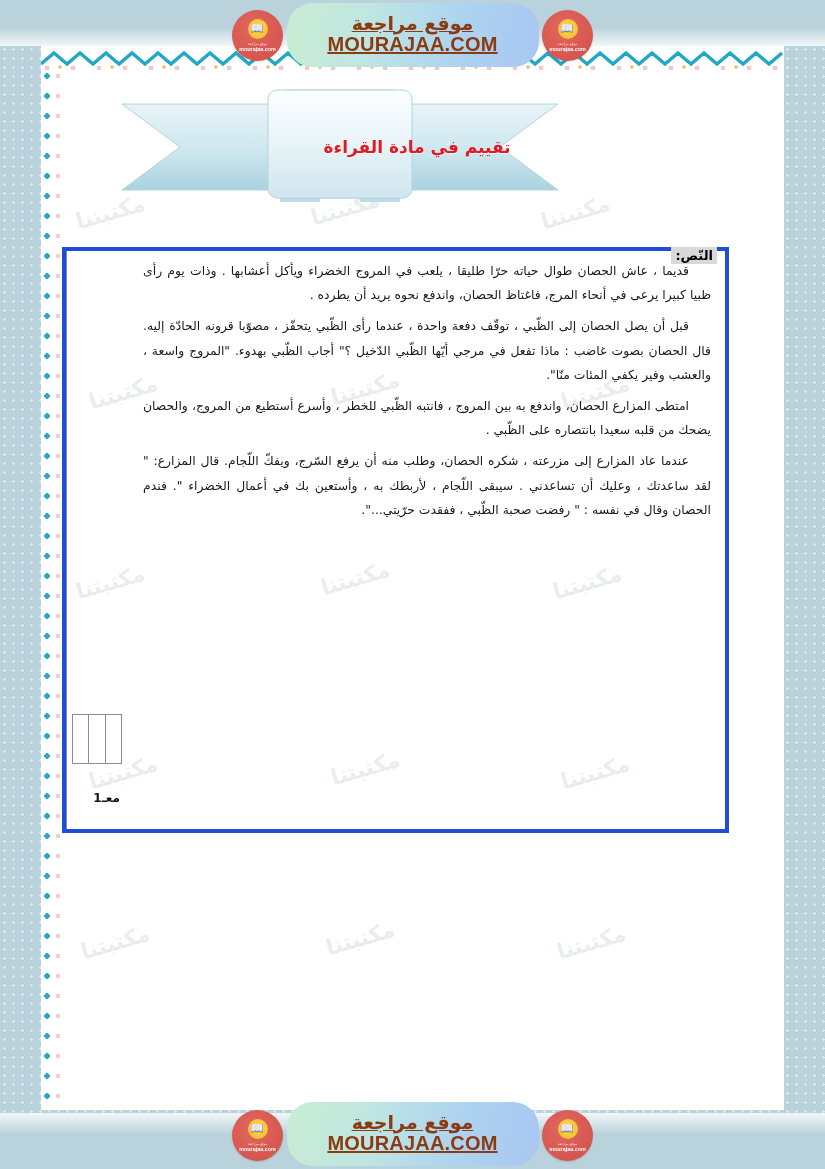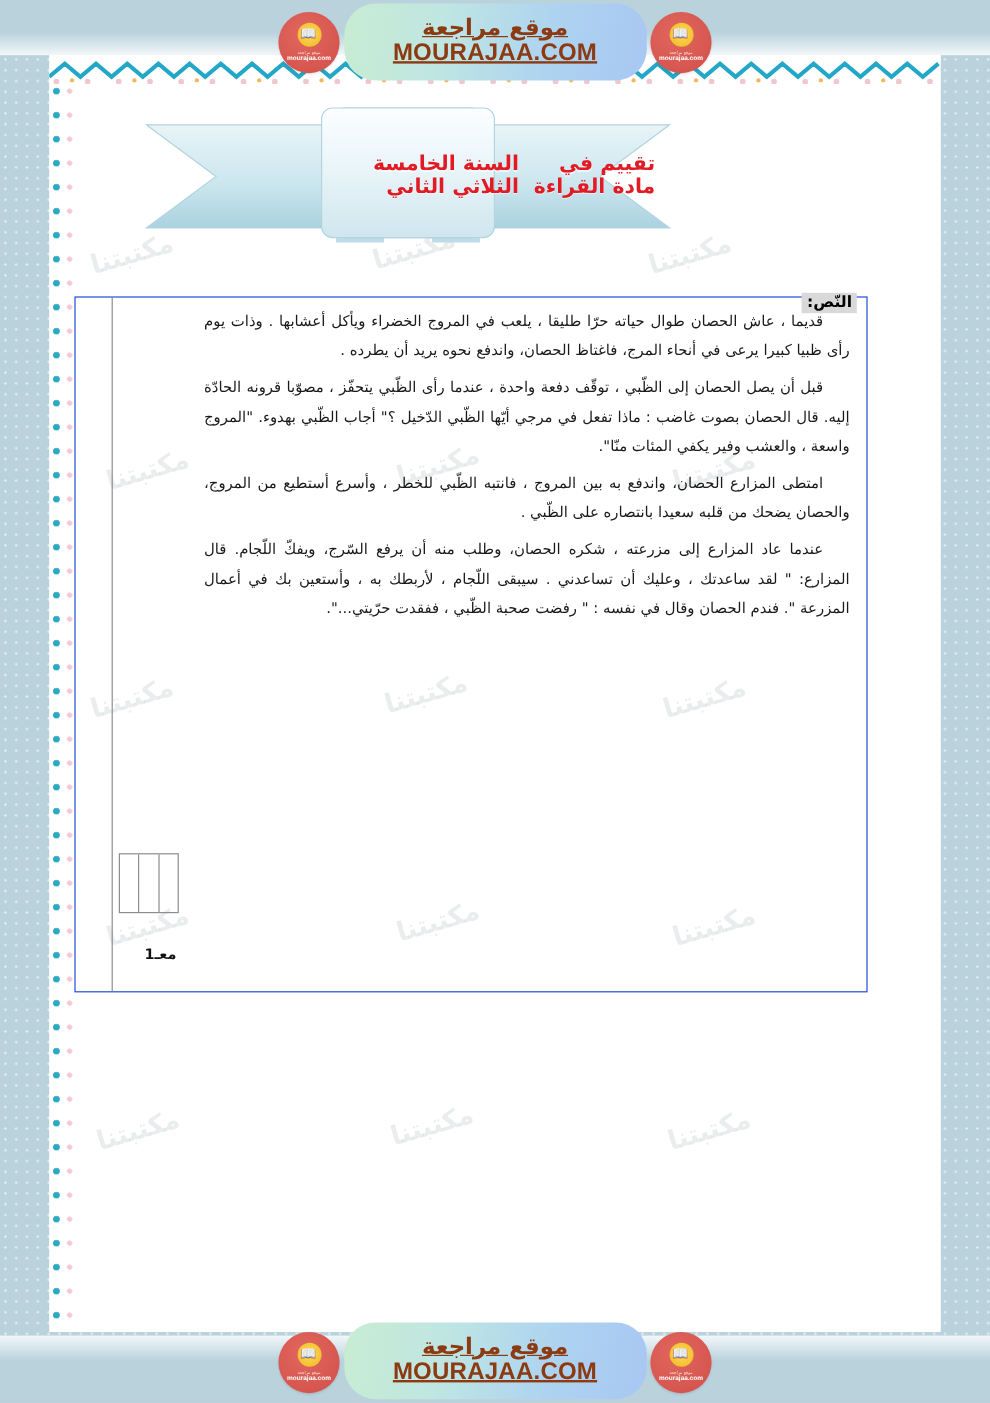--- a/index.html
+++ b/index.html
@@ -97,30 +97,29 @@
   .wm{
     position:absolute;color:rgba(120,140,150,.16);
     font-size:22px;font-weight:bold;
     transform:rotate(-16deg);pointer-events:none;user-select:none;z-index:1;
     white-space:nowrap;
   }
 
   
   .text-frame{
     position:absolute;left:62px;top:247px;width:659px;height:578px;
-    border:1px solid #1d4ed8;background:transparent;z-index:2;
+    border:4px solid #1d4ed8;background:transparent;z-index:2;
     display:flex;flex-direction:row;
   }
   .text-col{
     flex:1 1 auto;padding:8px 14px 0 14px;position:relative;
   }
   .marks-col{
     width:62px;flex:0 0 62px;border-left:1px solid #8d8d8d;
     position:relative;
-    margin-left:30px;
   }
   .label-nass{
     position:absolute;right:8px;top:-4px;
     background:#d9d9d9;color:#000;font-size:13px;font-weight:bold;
     padding:1px 4px;z-index:3;
   }
   .para{
     font-family:"DejaVu Sans","Liberation Sans",sans-serif;
     font-size:12.4px;color:#1a1a1a;line-height:1.95;
     text-align:justify;margin:0 0 7px 0;
@@ -250,31 +249,30 @@
     <path d="M438,18 L262,18 L262,104 L438,104 L380,61 Z" fill="url(#ribG)" stroke="#b4d4de" stroke-width="1"></path>
 
     <path d="M160,104 L200,104 L200,116 L160,116 Z" fill="#bcdde7"></path>
     <path d="M240,104 L280,104 L280,116 L240,116 Z" fill="#bcdde7"></path>
 
     <rect x="158" y="4" width="124" height="108" rx="9" ry="9" fill="url(#plaqueG)" stroke="#b4d4de" stroke-width="1"></rect>
     <rect x="148" y="4" width="144" height="108" rx="9" ry="9" fill="url(#plaqueG)" stroke="#b4d4de" stroke-width="1"></rect>
   </svg>
   <div class="ribbon-text">
     <div class="ribbon-line">تقييم في مادة القراءة</div>
-    <div class="ribbon-line">السنة الخامسة الثلاثي الثاني</div>
   </div>
 </div>
 
 <div class="text-frame">
   <div class="text-col">
     <div class="label-nass">النّص:</div>
     <p class="para">قديما ، عاش الحصان طوال حياته حرّا طليقا ، يلعب في المروج الخضراء ويأكل أعشابها . وذات يوم رأى ظبيا كبيرا يرعى في أنحاء المرج، فاغتاظ الحصان، واندفع نحوه يريد أن يطرده .</p>
     <p class="para">قبل أن يصل الحصان إلى الظّبي ، توقّف دفعة واحدة ، عندما رأى الظّبي يتحفّز ، مصوّبا قرونه الحادّة إليه. قال الحصان بصوت غاضب : ماذا تفعل في مرجي أيّها الظّبي الدّخيل ؟" أجاب الظّبي بهدوء. "المروج واسعة ، والعشب وفير يكفي المئات منّا".</p>
     <p class="para">امتطى المزارع الحصان، واندفع به بين المروج ، فانتبه الظّبي للخطر ، وأسرع أستطيع من المروج، والحصان يضحك من قلبه سعيدا بانتصاره على الظّبي .</p>
-    <p class="para">عندما عاد المزارع إلى مزرعته ، شكره الحصان، وطلب منه أن يرفع السّرج، ويفكّ اللّجام. قال المزارع: " لقد ساعدتك ، وعليك أن تساعدني . سيبقى اللّجام ، لأربطك به ، وأستعين بك في أعمال المزرعة ". فندم الحصان وقال في نفسه : " رفضت صحبة الظّبي ، ففقدت حرّيتي...".</p>
+    <p class="para">عندما عاد المزارع إلى مزرعته ، شكره الحصان، وطلب منه أن يرفع السّرج، ويفكّ اللّجام. قال المزارع: " لقد ساعدتك ، وعليك أن تساعدني . سيبقى اللّجام ، لأربطك به ، وأستعين بك في أعمال الخضراء ". فندم الحصان وقال في نفسه : " رفضت صحبة الظّبي ، ففقدت حرّيتي...".</p>
   </div>
   <div class="marks-col">
     <div class="marks-grid">
       <div class="marks-cell"></div>
       <div class="marks-cell"></div>
       <div class="marks-cell"></div>
     </div>
     <div class="marks-label">معـ1</div>
   </div>
 </div>

